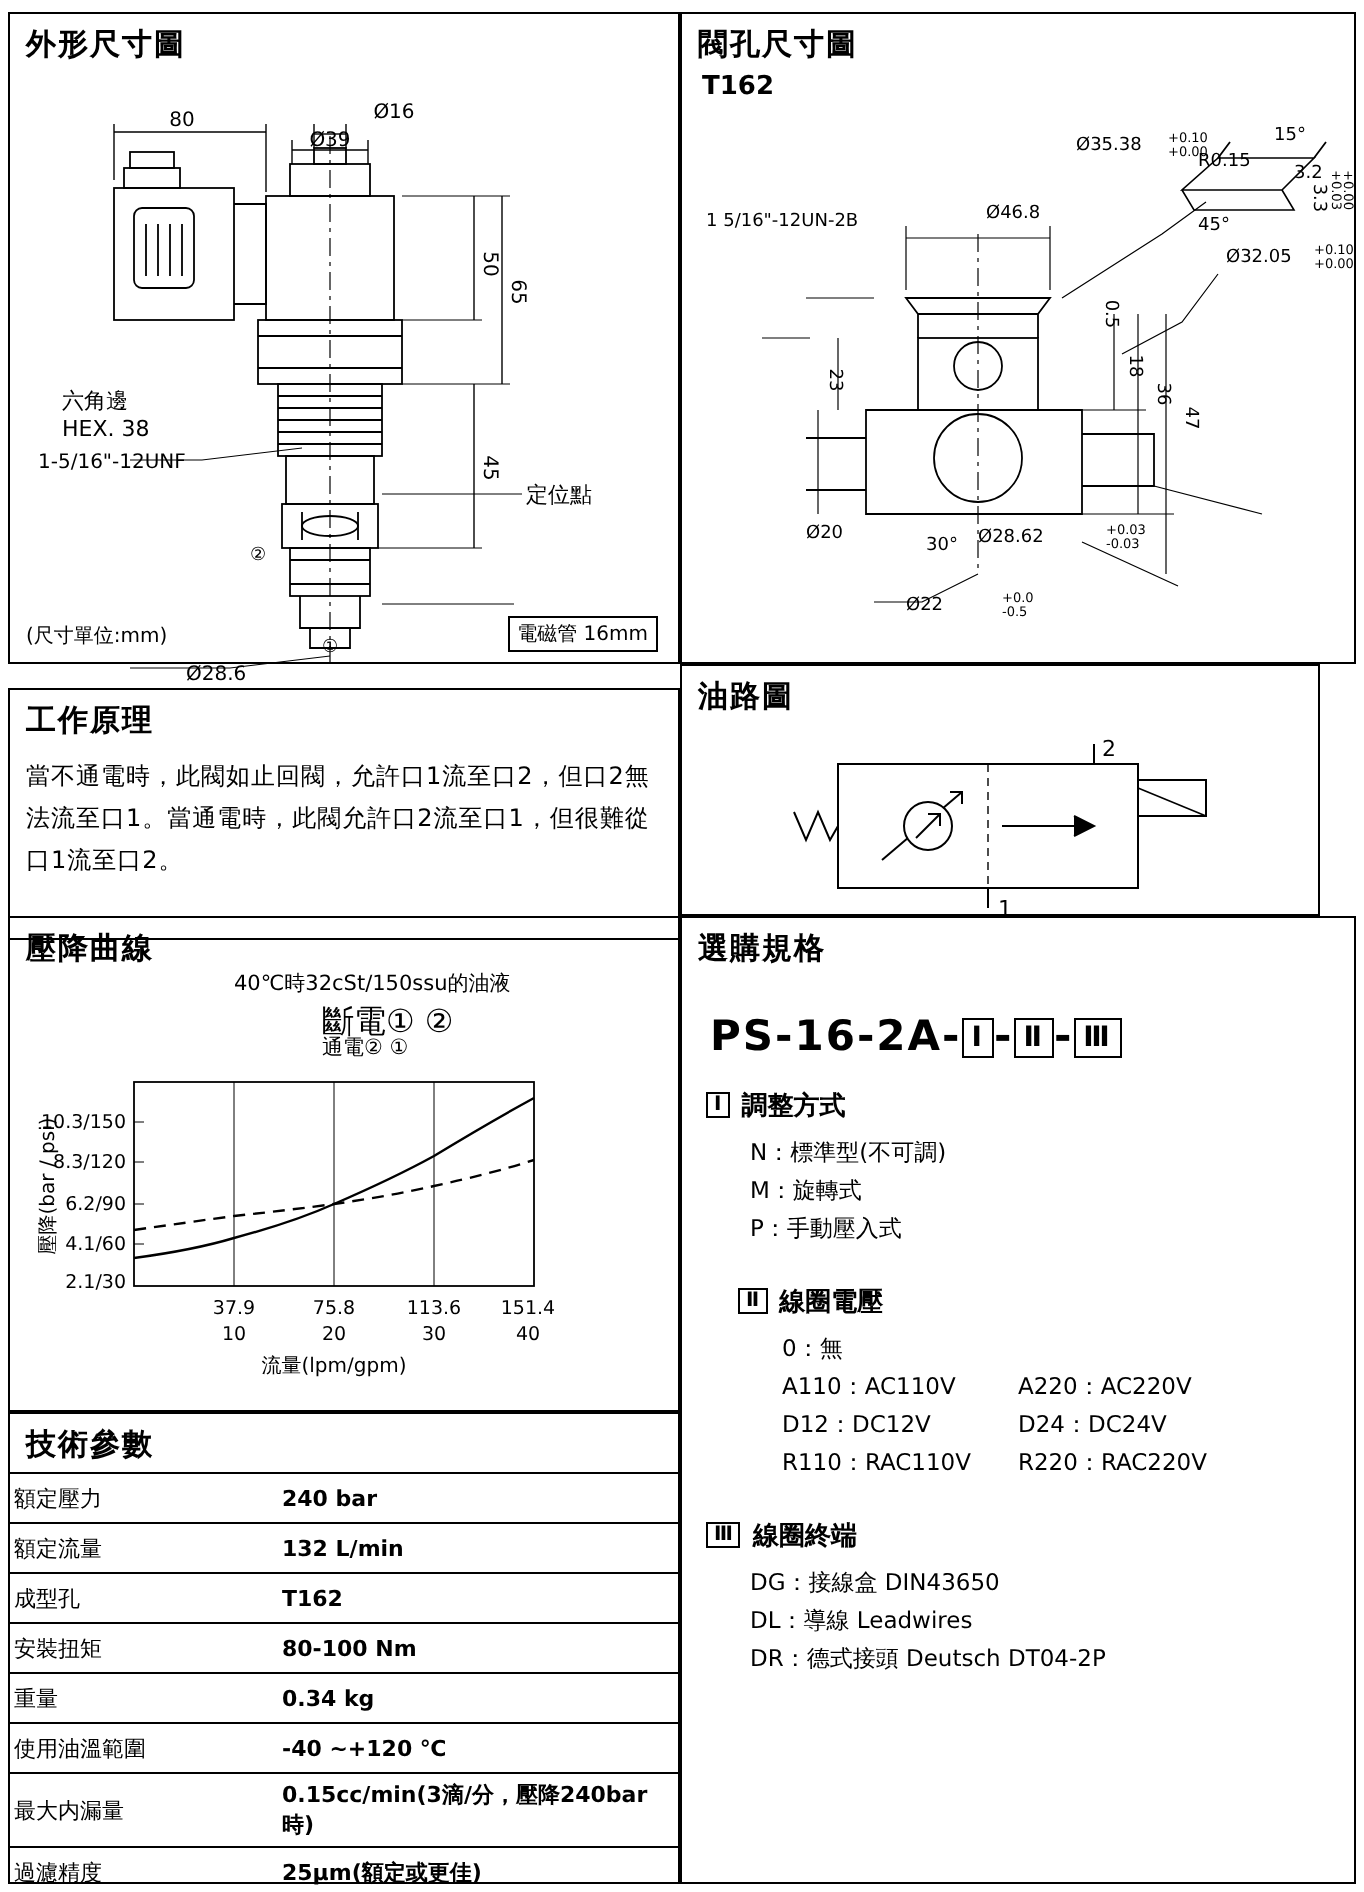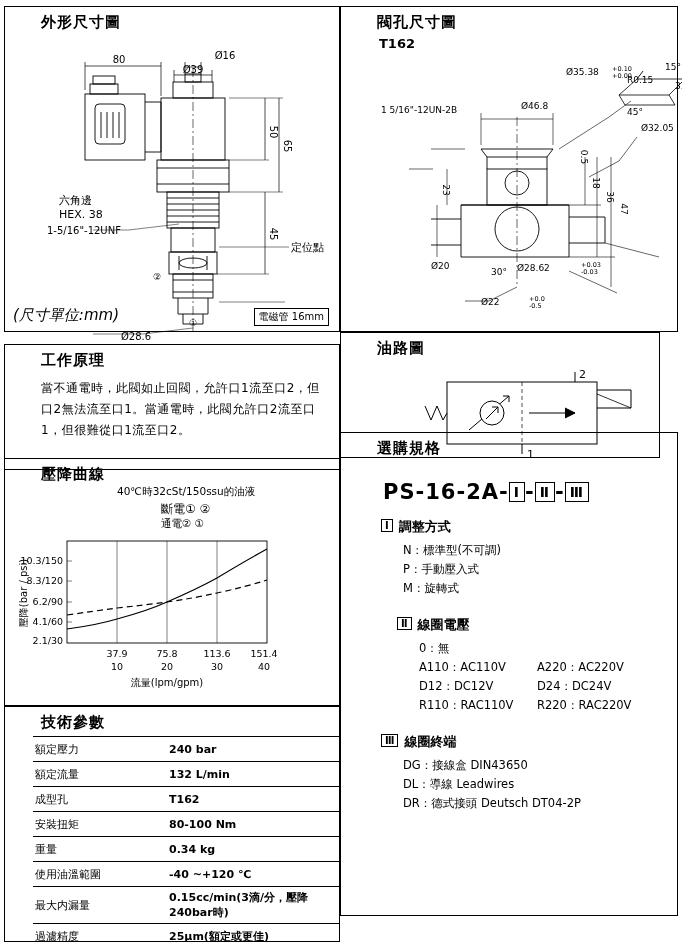--- a/index.html
+++ b/index.html
@@ -6,31 +6,31 @@
   body{
     width:682px;height:946px;
     background:#ffffff;
     font-family:"DejaVu Sans","Liberation Sans",sans-serif;
     font-size:11px;color:#000;
     -webkit-font-smoothing:antialiased;
   }
   .page{position:relative;width:682px;height:946px;box-sizing:border-box;}
 
   
-  .panel{position:absolute;box-sizing:border-box;border:1px solid #000;padding-left:28px;}
+  .panel{position:absolute;box-sizing:border-box;border:1px solid #000;}
   .panel-title{font-size:15px;font-weight:bold;letter-spacing:1px;}
   .sub-title{font-size:13px;font-weight:bold;}
 
   
   #p-outline   {left:4px;   top:6px;   width:336px;height:326px;}
   #p-cavity    {left:340px; top:6px;   width:338px;height:326px;}
   #p-principle {left:4px;   top:332px; width:336px;height:126px;margin-top:12px;}
   #p-circuit   {left:340px; top:332px; width:320px;height:126px;}
   #p-curve     {left:4px;   top:458px; width:336px;height:248px;}
-  #p-option    {left:340px; top:432px; width:338px;height:484px;}
+  #p-option    {left:340px; top:458px; width:338px;height:484px;}
   #p-spec      {left:4px;   top:706px; width:336px;height:236px;}
 
   .pad{padding:6px 8px;}
   .t-hd{margin:0 0 4px 0;}
 
   
   .body-cn{font-size:12px;line-height:21px;letter-spacing:.5px;}
 
   
   table.spec{border-collapse:collapse;width:100%;font-size:11px;margin-top:4px;}
@@ -122,21 +122,21 @@
         <text x="237" y="192" transform="rotate(90 237 192)" text-anchor="middle">45</text>
         <text x="26" y="162" font-size="11">六角邊</text>
         <text x="26" y="176" font-size="11">HEX. 38</text>
         <text x="14" y="192" font-size="10">1-5/16"-12UNF</text>
         <text x="258" y="209" font-size="11">定位點</text>
         <text x="88" y="298">Ø28.6</text>
         <text x="160" y="284" text-anchor="middle" font-size="9">①</text>
         <text x="124" y="238" text-anchor="middle" font-size="9">②</text>
       </g>
     </svg>
-    <div style="position:absolute;left:8px;bottom:6px;font-size:15px;font-style:italic;">(尺寸單位:mm)</div>
+    <div style="position:absolute;left:8px;bottom:6px;font-size:10px;">(尺寸單位:mm)</div>
     <div style="position:absolute;right:10px;bottom:5px;">
       <span class="unit-box">電磁管 16mm</span>
     </div>
   </div>
 
   <div class="panel" id="p-cavity">
     <div class="pad">
       <div class="panel-title t-hd">閥孔尺寸圖</div>
       <div class="sub-title" style="margin-left:2px;">T162</div>
     </div>
@@ -241,21 +241,21 @@
         <text x="158" y="90">1</text>
       </g>
     </svg>
   </div>
 
   <div class="panel" id="p-curve">
     <div class="pad">
       <div class="panel-title t-hd">壓降曲線</div>
     </div>
     <div style="position:absolute;left:112px;top:26px;font-size:10.5px;">40℃時32cSt/150ssu的油液</div>
-    <div style="position:absolute;left:156px;top:42px;font-size:12px;">斷電①        ②</div>
+    <div style="position:absolute;left:156px;top:42px;font-size:16px;">斷電①        ②</div>
     <div style="position:absolute;left:156px;top:58px;font-size:10.5px;">通電②        ①</div>
     <svg width="334" height="160" viewBox="0 0 334 160" style="position:absolute;left:0;top:72px;">
 
       <g stroke="#000" fill="none" stroke-width="0.9">
         <path d="M186 -42 L214 -42"></path>
           <path d="M208 -45 L214 -42 L208 -39" fill="#000"></path>
         <path d="M186 -26 L214 -26" stroke-dasharray="4,3"></path>
           <path d="M208 -29 L214 -26 L208 -23" fill="#000"></path>
       </g>
 
@@ -357,22 +357,22 @@
 
     <div class="model">
       <span>PS-16-2A-</span><span class="boxchar">Ⅰ</span><span>-</span><span class="boxchar">Ⅱ</span><span>-</span><span class="boxchar">Ⅲ</span>
     </div>
 
     <div class="opt-grp">
       <div class="opt-h">
         <span class="num">Ⅰ</span><span>調整方式</span>
       </div>
       <div class="opt-l"><span>N：標準型(不可調)</span></div>
+      <div class="opt-l"><span>M：旋轉式</span></div>
       <div class="opt-l"><span>P：手動壓入式</span></div>
-      <div class="opt-l"><span>M：旋轉式</span></div>
     </div>
 
     <div class="opt-grp" style="margin-top:18px;margin-left:28px;">
       <div class="opt-h">
         <span class="num">Ⅱ</span><span>線圈電壓</span>
       </div>
       <div class="opt-l"><span class="c2">0：無</span></div>
       <div class="opt-l"><span class="c2">A110：AC110V</span><span>A220：AC220V</span></div>
       <div class="opt-l"><span class="c2">D12：DC12V</span><span>D24：DC24V</span></div>
       <div class="opt-l"><span class="c2">R110：RAC110V</span><span>R220：RAC220V</span></div>

